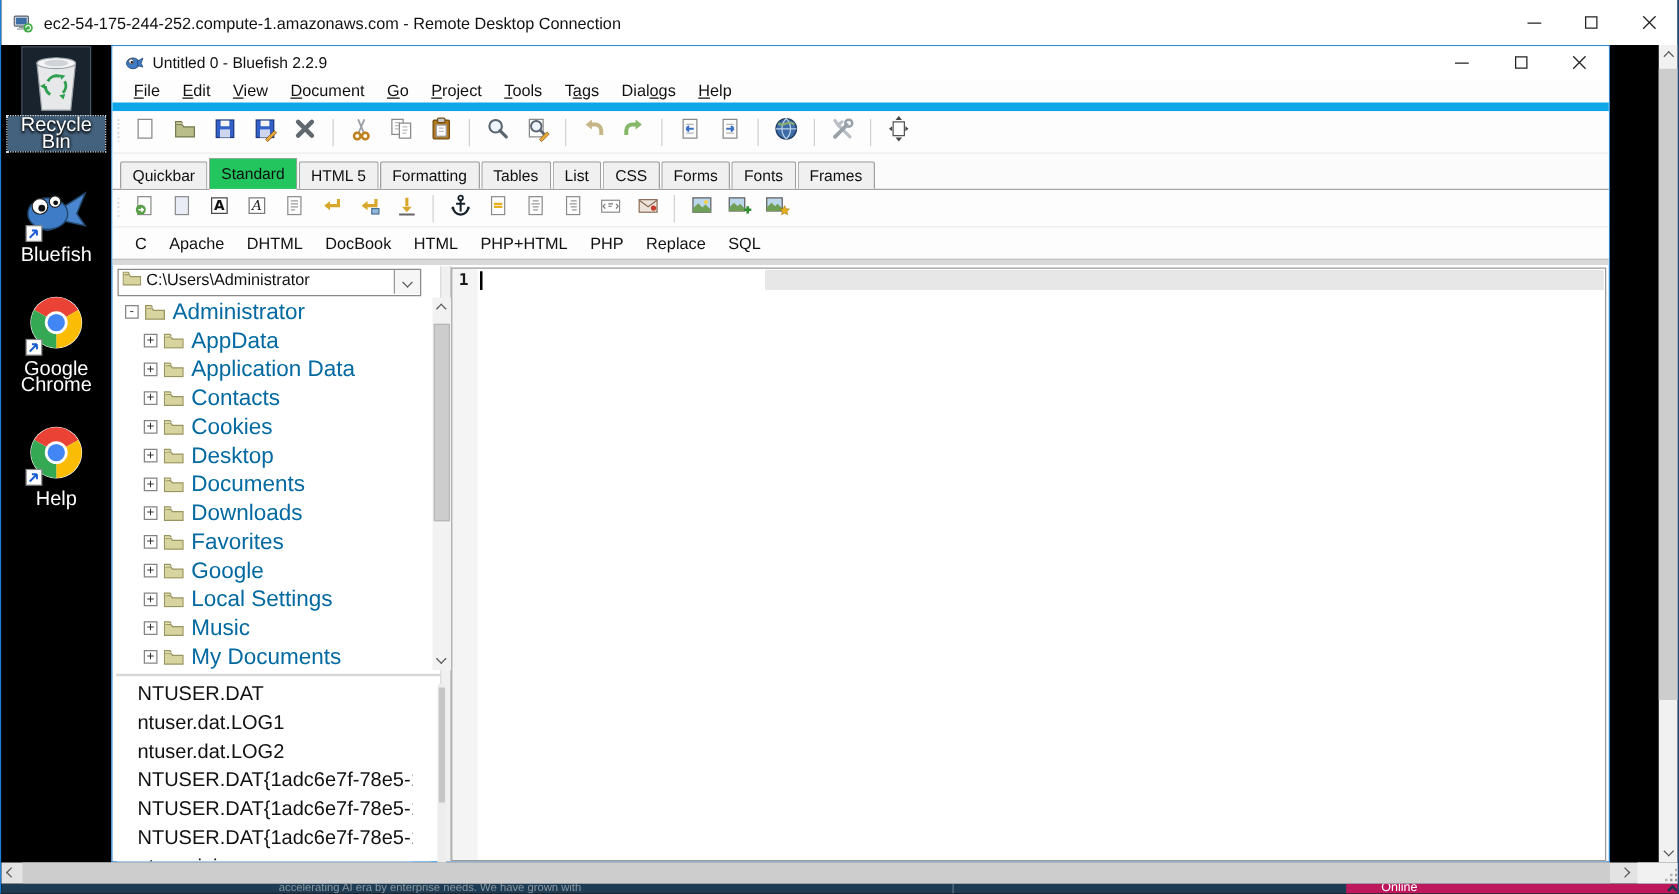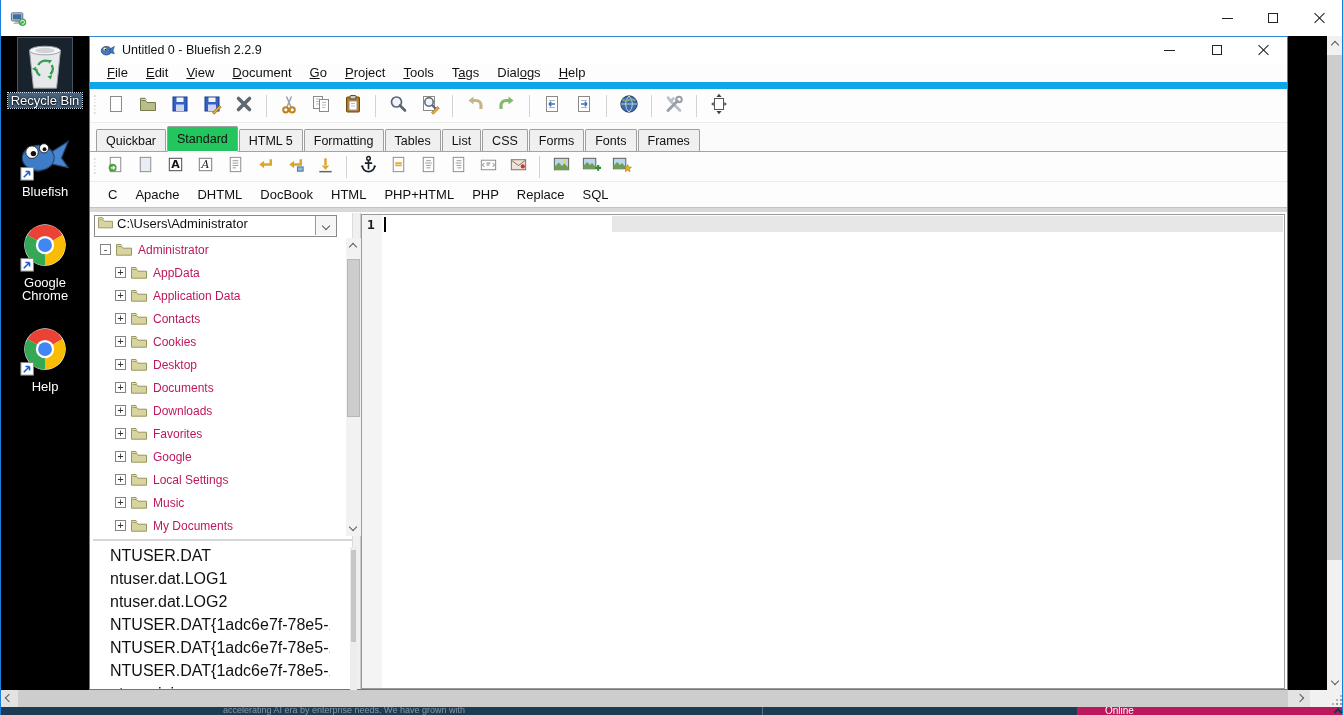--- a/index.html
+++ b/index.html
@@ -17,21 +17,21 @@
   .g-x{position:relative;width:12px;height:12px;display:block;}
   .g-x::before,.g-x::after{content:'';position:absolute;left:5.5px;top:-1px;width:1px;height:14px;background:#222;}
   .g-x::before{transform:rotate(45deg);} .g-x::after{transform:rotate(-45deg);}
   
   .session{position:absolute;left:0;top:36px;width:1343px;height:654px;background:#000;overflow:hidden;}
   
   .desktop-icons{position:absolute;left:0;top:2px;width:88px;display:flex;flex-direction:column;gap:21px;align-items:center;}
   .dicon{width:78px;display:flex;flex-direction:column;align-items:center;}
   .dicon-img{width:54px;height:54px;display:flex;align-items:center;justify-content:center;}
   .dicon-img svg{width:54px;height:54px;}
-  .dicon-label{margin-top:1px;font-size:13px;color:#fff;text-align:center;line-height:13px;padding:1px 3px;
+  .dicon-label{margin-top:1px;font-size:16px;color:#fff;text-align:center;line-height:13px;padding:1px 3px;
                text-shadow:0 1px 2px #000,0 0 3px #000;}
   .dicon.active .dicon-label{background:rgba(80,115,148,.85);outline:1px dotted #cfdce8;}
   .dicon.active .dicon-img{background:rgba(70,100,130,.35);outline:1px solid rgba(140,170,200,.5);}
   
   .bf-window{position:absolute;left:88px;top:0;width:1199px;height:654px;background:#fff;border:1px solid #2f86d2;}
   .bf-titlebar{position:relative;height:26px;background:#fff;display:flex;align-items:center;}
   .bf-titlebar .app-ico{margin-left:10px;display:inline-flex;}
   .bf-title{margin-left:7px;font-size:12.5px;color:#111;}
   .bf-titlebar .winbtns{height:26px;}
   .bf-titlebar .wb{width:47px;}
@@ -58,21 +58,21 @@
   .bf-main{position:absolute;left:0;top:176px;right:0;bottom:0;display:flex;}
   .sidebar{position:relative;width:252px;margin-left:3px;background:#fff;}
   .pathbar{position:absolute;left:1px;top:2px;width:243px;height:22px;border:1px solid #8a8a8a;background:#fff;display:flex;align-items:flex-start;}
   .pfold{margin-left:3px;display:inline-flex;} .pfold svg{width:15px;height:13px;}
   .ptext{margin-left:4px;font-size:13px;color:#111;flex:1;white-space:nowrap;overflow:hidden;}
   .parrow{width:21px;height:19px;border-left:1px solid #9a9a9a;background:#f6f6f6;display:flex;align-items:center;justify-content:center;}
   .tree{position:absolute;left:1px;top:25px;width:243px;height:298px;overflow:hidden;background:#fff;}
   .trow{height:23px;display:flex;align-items:center;}
   .texp{width:11px;height:11px;border:1px solid #848484;background:#fff;font-size:10px;line-height:9px;text-align:center;color:#333;margin-right:5px;flex:none;font-family:"DejaVu Sans Mono",monospace;}
   .tfold{display:inline-flex;margin-right:6px;} .tfold svg{width:16px;height:13px;}
-  .tlab{font-size:12px;color:#be185d;white-space:nowrap;}
+  .tlab{font-size:18px;color:#0369a1;white-space:nowrap;}
   .sb-tree{position:absolute;right:-16px;top:25px;width:15px;height:298px;background:#f2f2f2;}
   .sb-tree .thumb{position:absolute;left:1px;right:1px;top:21px;height:158px;background:#cdcdcd;border:1px solid #b7b7b7;}
   .sb-tree .chev{position:absolute;left:4px;}
   .sb-tree .chev.up{top:6px;} .sb-tree .chev.down{bottom:6px;}
   .side-divider{position:absolute;left:0;top:326px;width:260px;height:2px;background:#d7d7d7;}
   .filelist{position:absolute;left:1px;top:331px;width:236px;bottom:0;overflow:hidden;background:#fff;}
   .frow{height:23px;display:flex;align-items:center;padding-left:16px;font-size:16px;color:#111;white-space:nowrap;}
   .sb-files{position:absolute;right:-12px;top:334px;width:7px;height:170px;background:#ededed;}
   .sb-files .thumb{position:absolute;left:1px;right:1px;top:3px;height:92px;background:#c6c6c6;}
   .splitter{width:9px;background:#f0f0f0;border-left:1px solid #dcdcdc;border-right:1px solid #c9c9c9;flex:none;margin-left:7px;}
@@ -114,20 +114,21 @@
     <span class="app-ico">
       <svg viewBox="0 0 18 18" width="17" height="17">
           <rect x="1.5" y="3" width="12" height="8.5" rx="1" fill="#cdd3d8" stroke="#5a6570"></rect>
           <rect x="3" y="4.5" width="9" height="5.5" fill="#3a6ea5"></rect>
           <rect x="5.5" y="11.8" width="4" height="1.4" fill="#8a9096"></rect>
           <rect x="3.8" y="13.3" width="7.5" height="1.4" fill="#aab2b8"></rect>
           <circle cx="13.2" cy="13" r="4" fill="#3fae49"></circle>
           <path d="M11.3 13a2 2 0 1 1 1 1.7" stroke="#fff" fill="none" stroke-width="1"></path>
         </svg>
     </span>
+    <span class="rdp-title">ec2-54-175-244-252.compute-1.amazonaws.com - Remote Desktop Connection</span>
     <span class="winbtns">
       <span class="wb">
           <i class="g-min"></i>
         </span>
       <span class="wb">
           <i class="g-max"></i>
         </span>
       <span class="wb">
           <i class="g-x"></i>
         </span>

